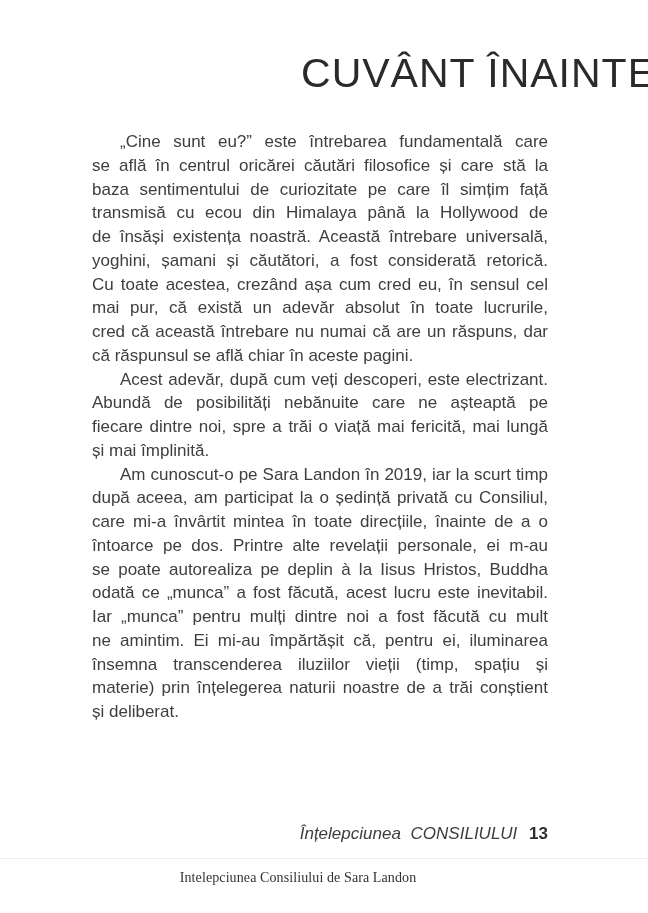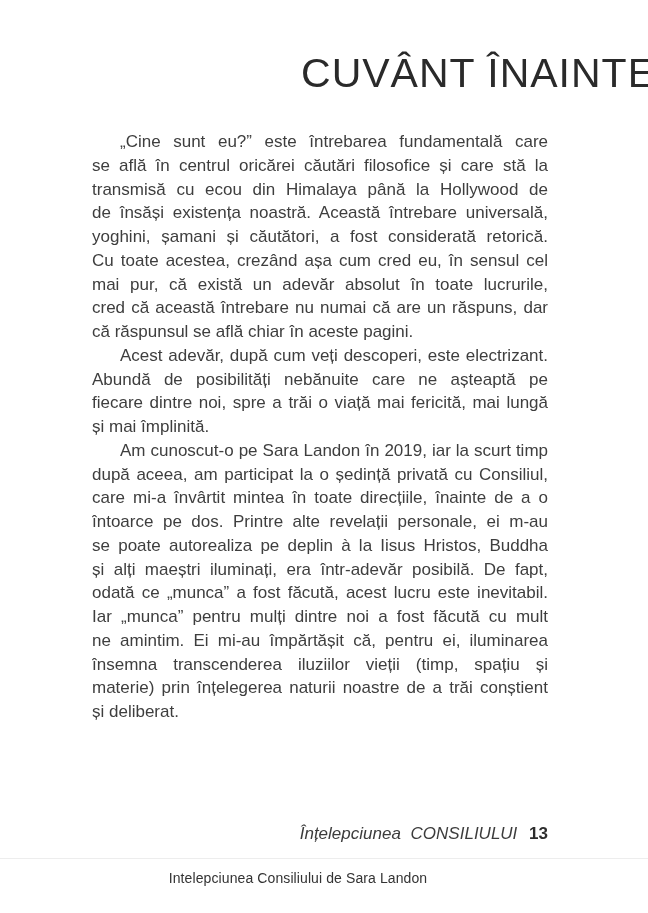--- a/index.html
+++ b/index.html
@@ -81,49 +81,50 @@
   }
   .caption {
     position: absolute;
     top: 870px;
     left: 0;
     width: 596px;
     text-align: center;
     font-size: 14px;
     color: #333333;
     letter-spacing: 0.1px;
+    font-family: Liberation Serif, serif;
   }
 </style>
 </head>
 <body>
 
 <div class="screen">
 
   <h1 class="title">CUVÂNT ÎNAINTE</h1>
 
   <div class="body-text" id="body-text">
       <div class="line indent">„Cine sunt eu?” este întrebarea fundamentală care</div>
       <div class="line">se află în centrul oricărei căutări filosofice și care stă la</div>
+      <div class="line">baza sentimentului de curiozitate pe care îl simțim față</div>
       <div class="line">transmisă cu ecou din Himalaya până la Hollywood de</div>
       <div class="line">de însăși existența noastră. Această întrebare universală,</div>
       <div class="line">yoghini, șamani și căutători, a fost considerată retorică.</div>
       <div class="line">Cu toate acestea, crezând așa cum cred eu, în sensul cel</div>
       <div class="line">mai pur, că există un adevăr absolut în toate lucrurile,</div>
       <div class="line">cred că această întrebare nu numai că are un răspuns, dar</div>
       <div class="line last">că răspunsul se află chiar în aceste pagini.</div>
       <div class="line indent">Acest adevăr, după cum veți descoperi, este electrizant.</div>
       <div class="line">Abundă de posibilități nebănuite care ne așteaptă pe</div>
       <div class="line">fiecare dintre noi, spre a trăi o viață mai fericită, mai lungă</div>
       <div class="line last">și mai împlinită.</div>
       <div class="line indent">Am cunoscut-o pe Sara Landon în 2019, iar la scurt timp</div>
       <div class="line">după aceea, am participat la o ședință privată cu Consiliul,</div>
       <div class="line">care mi-a învârtit mintea în toate direcțiile, înainte de a o</div>
       <div class="line">întoarce pe dos. Printre alte revelații personale, ei m-au</div>
       <div class="line">se poate autorealiza pe deplin à la Iisus Hristos, Buddha</div>
-      <div class="line">și alți maeștri iluminați, era într-adevăr posibilă. De fapt,</div>
       <div class="line">odată ce „munca” a fost făcută, acest lucru este inevitabil.</div>
       <div class="line">Iar „munca” pentru mulți dintre noi a fost făcută cu mult</div>
       <div class="line">ne amintim. Ei mi-au împărtășit că, pentru ei, iluminarea</div>
       <div class="line">însemna transcenderea iluziilor vieții (timp, spațiu și</div>
       <div class="line">materie) prin înțelegerea naturii noastre de a trăi conștient</div>
       <div class="line last">și deliberat.</div>
     </div>
 
   <div class="running-footer">
     <span class="series">Înțelepciunea</span>

